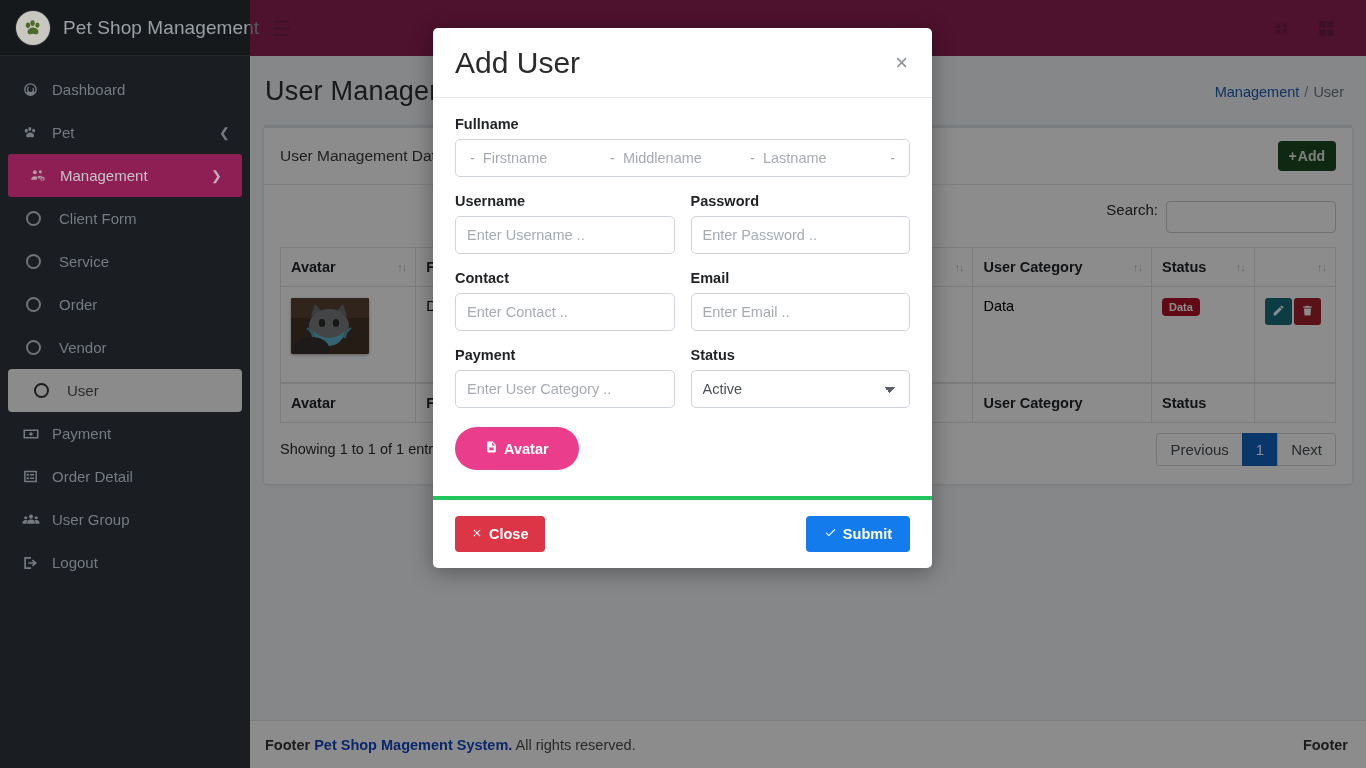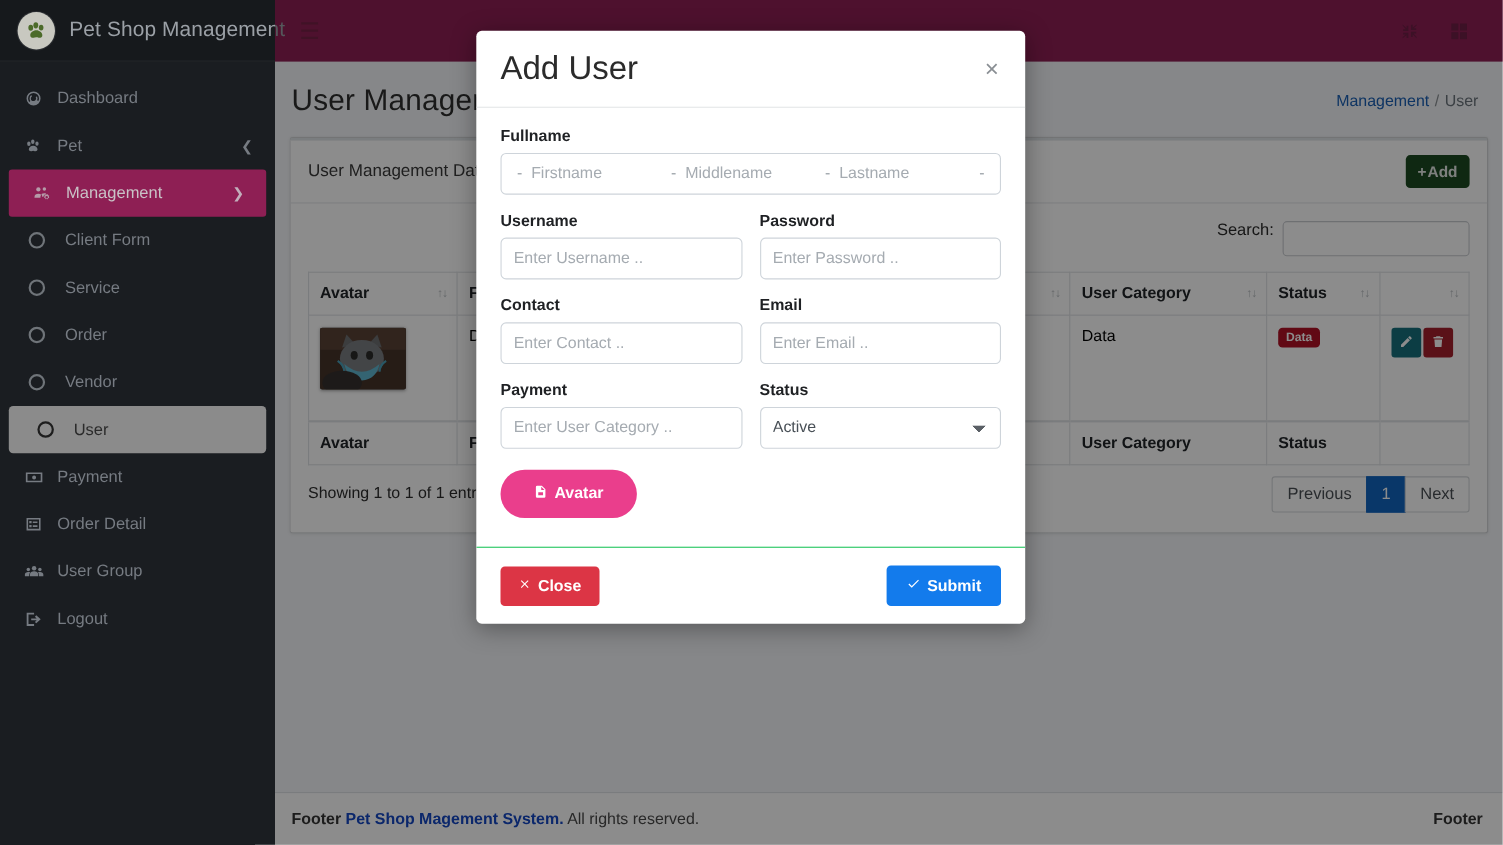--- a/index.html
+++ b/index.html
@@ -310,21 +310,21 @@
   }
   .btn-avatar {
     background: #ea3e8c; color: #fff; border: none;
     border-radius: 40px;
     padding: 13px 30px; font-size: 14.5px; font-weight: 700;
     cursor: pointer; margin-top: 3px;
     display: inline-flex; align-items: center; gap: 6px;
     font-family: "Liberation Sans", sans-serif;
   }
   .modal-footer {
-    border-top: 1px solid #22c55e;
+    border-top: 4px solid #22c55e;
     padding: 16px 22px;
     display: flex; align-items: center; justify-content: space-between;
   }
   .btn-close-modal {
     background: #dc3545; color: #fff; border: none; border-radius: 4px;
     padding: 10px 16px; font-size: 14.5px; font-weight: 700; cursor: pointer;
     display: inline-flex; align-items: center; gap: 6px;
     font-family: "Liberation Sans", sans-serif;
   }
   .btn-submit {

